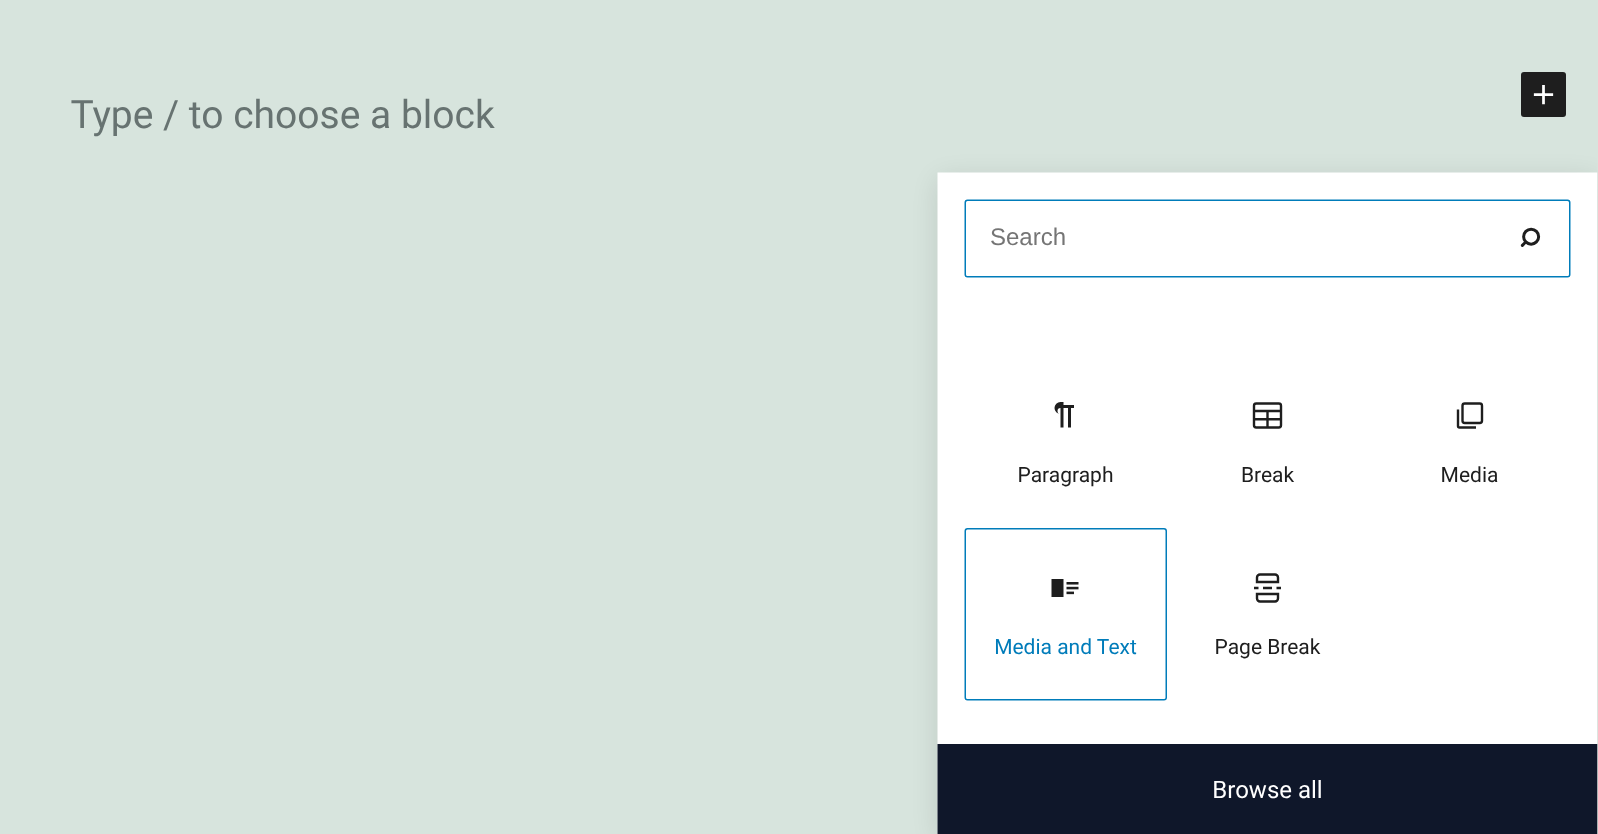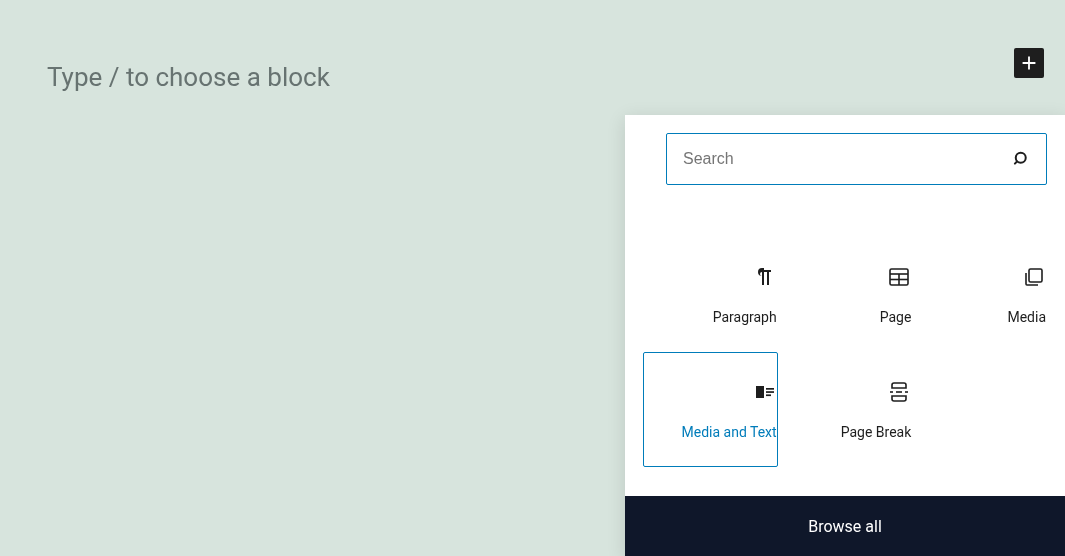--- a/index.html
+++ b/index.html
@@ -47,21 +47,20 @@
       left: 625px;
       width: 440px;
       height: 441px;
       background: #fff;
       box-shadow: 0 4px 18px rgba(0,0,0,0.12);
       display: flex;
       flex-direction: column;
     }
     .search-wrap {
       padding: 18px 18px 0 18px;
-      margin-left: 23px;
     }
     .search-field {
       position: relative;
       border: 1.5px solid #007cba;
       border-radius: 2px;
       height: 52px;
       display: flex;
       align-items: center;
     }
     .search-input {
@@ -87,21 +86,21 @@
     }
     .blocks-grid {
       display: grid;
       grid-template-columns: repeat(3, 1fr);
       padding: 52px 18px 10px 18px;
       gap: 0;
     }
     .block-tile {
       display: flex;
       flex-direction: column;
-      align-items: flex-end;
+      align-items: center;
       justify-content: center;
       height: 115px;
       cursor: pointer;
       border: 1px solid transparent;
       border-radius: 2px;
     }
     .block-tile.selected {
       border-color: #007cba;
     }
     .block-tile.selected .block-label {
@@ -161,21 +160,21 @@
     </div>
 
 
     <div class="block-tile">
       <svg class="block-icon" viewBox="0 0 24 24" fill="none" stroke="currentColor" stroke-width="1.6">
         <rect x="3" y="4" width="18" height="16" rx="1.5"></rect>
         <line x1="3" y1="9" x2="21" y2="9"></line>
         <line x1="3" y1="14.5" x2="21" y2="14.5"></line>
         <line x1="12" y1="9" x2="12" y2="20"></line>
       </svg>
-      <span class="block-label">Page</span>
+      <span class="block-label">Break</span>
     </div>
 
     <div class="block-tile">
       <svg class="block-icon" viewBox="0 0 24 24" fill="none" stroke="currentColor" stroke-width="1.6">
         <rect x="7" y="4" width="13" height="13" rx="1.5"></rect>
         <path d="M4 8v11a1 1 0 0 0 1 1h11"></path>
       </svg>
       <span class="block-label">Media</span>
     </div>
 

